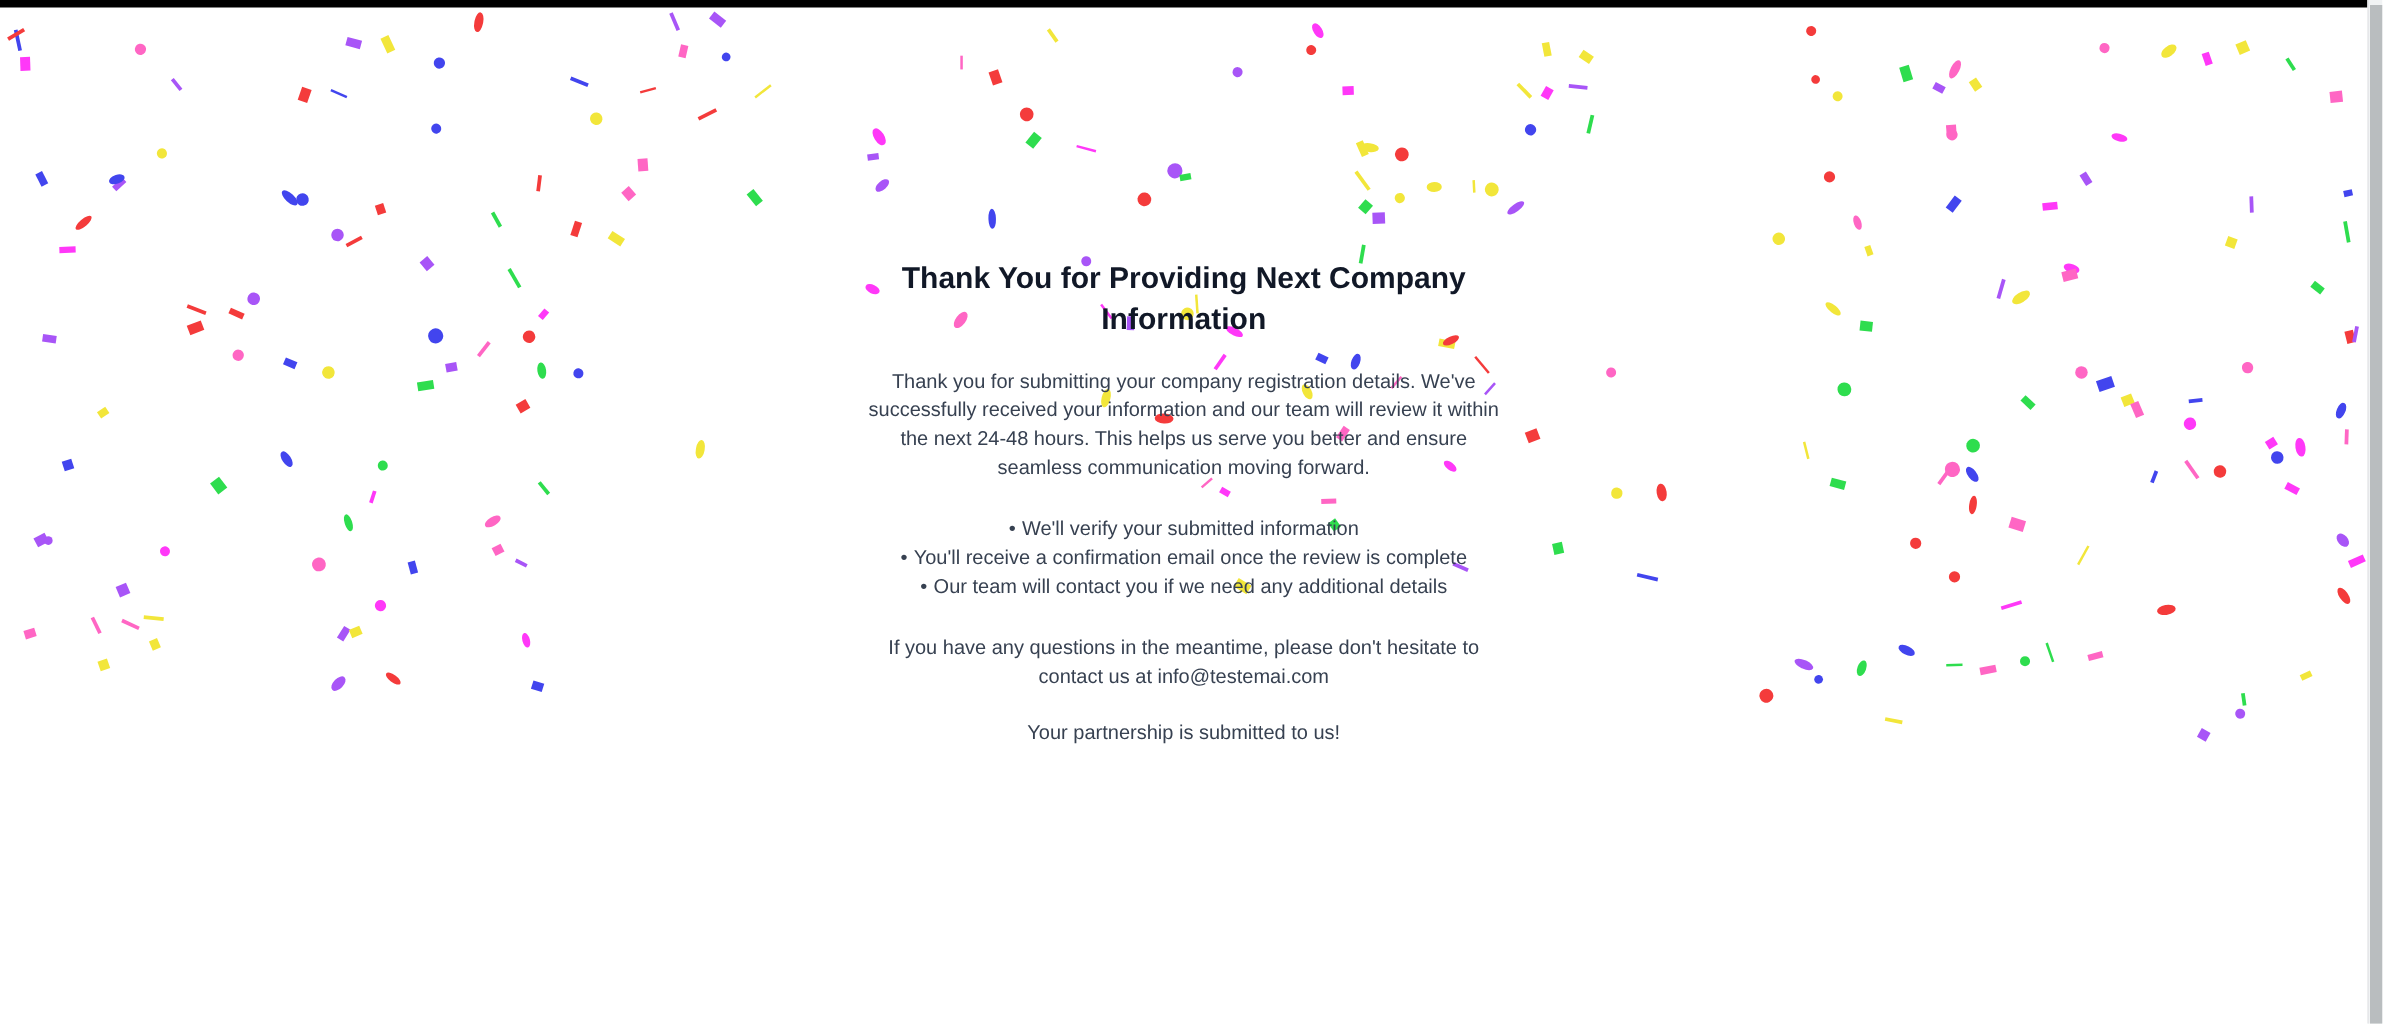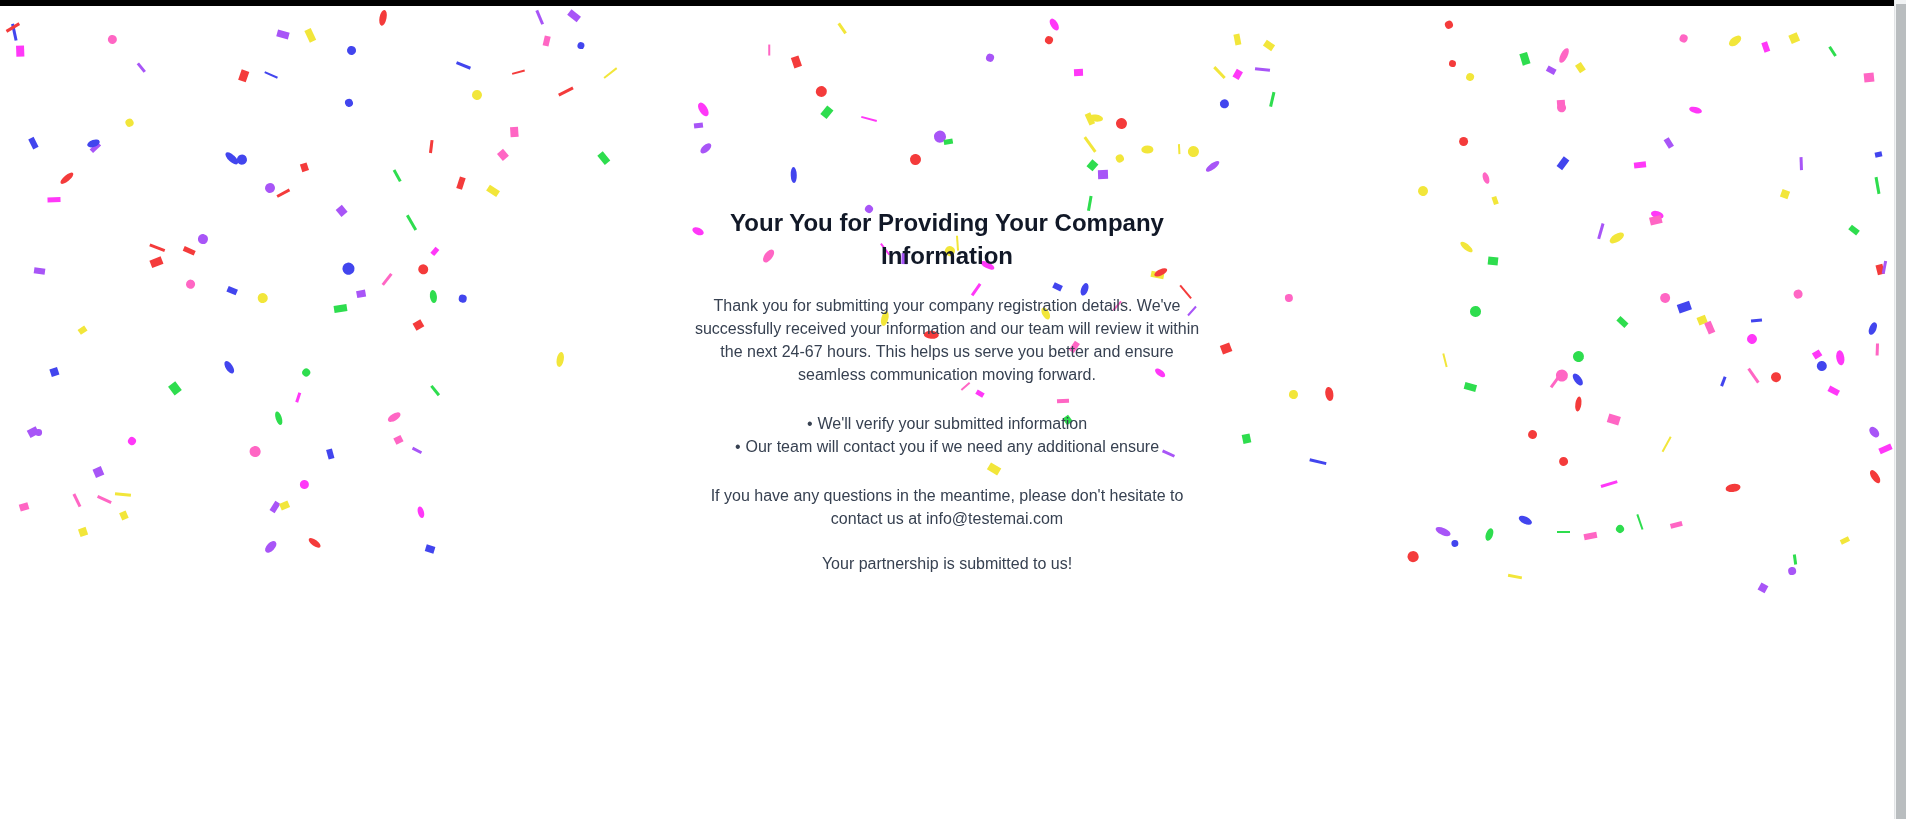--- a/index.html
+++ b/index.html
@@ -318,30 +318,31 @@
       <div class="confetti-piece" style="left: 877.1px; top: 314.9px; width: 15.3px; height: 6.6px; background: rgb(242, 230, 58); border-radius: 50%; transform: rotate(284deg);"></div>
       <div class="confetti-piece" style="left: 1056.7px; top: 398.6px; width: 12.2px; height: 3.5px; background: rgb(255, 102, 196); border-radius: 0px; transform: rotate(358deg);"></div>
       <div class="confetti-piece" style="left: 1321.5px; top: 389.6px; width: 14.3px; height: 7.7px; background: rgb(244, 59, 59); border-radius: 50%; transform: rotate(261deg);"></div>
       <div class="confetti-piece" style="left: 976.1px; top: 390.6px; width: 7.6px; height: 5px; background: rgb(255, 56, 248); border-radius: 0px; transform: rotate(30deg);"></div>
       <div class="confetti-piece" style="left: 1068.9px; top: 344.3px; width: 10.7px; height: 6.2px; background: rgb(255, 102, 196); border-radius: 0px; transform: rotate(304deg);"></div>
       <div class="confetti-piece" style="left: 1241.8px; top: 435.4px; width: 9.4px; height: 7.7px; background: rgb(46, 221, 78); border-radius: 0px; transform: rotate(78deg);"></div>
       <div class="confetti-piece" style="left: 924px; top: 330.8px; width: 14.8px; height: 7.8px; background: rgb(244, 59, 59); border-radius: 50%; transform: rotate(183deg);"></div>
     </div>
 
   <main class="content">
-    <h1>Your You for Providing Your Company Information</h1>
+    <h1>Thank You for Providing Next Company Information</h1>
 
     <p class="preline">Thank you for submitting your company registration details. We've
 successfully received your information and our team will review it within
-the next 24-67 hours. This helps us serve you better and ensure
+the next 24-48 hours. This helps us serve you better and ensure
 seamless communication moving forward.</p>
 
     <div class="steps">
       <p class="step"><span class="bullet">•</span><span>We'll verify your submitted information</span></p>
-      <p class="step"><span class="bullet">•</span><span>Our team will contact you if we need any additional ensure</span></p>
+      <p class="step"><span class="bullet">•</span><span>You'll receive a confirmation email once the review is complete</span></p>
+      <p class="step"><span class="bullet">•</span><span>Our team will contact you if we need any additional details</span></p>
     </div>
 
     <p class="preline">If you have any questions in the meantime, please don't hesitate to
 contact us at info@testemai.com</p>
 
     <p>Your partnership is submitted to us!</p>
   </main>
 
   <div class="scrollbar">
     <div class="scrollbar-thumb"></div>

